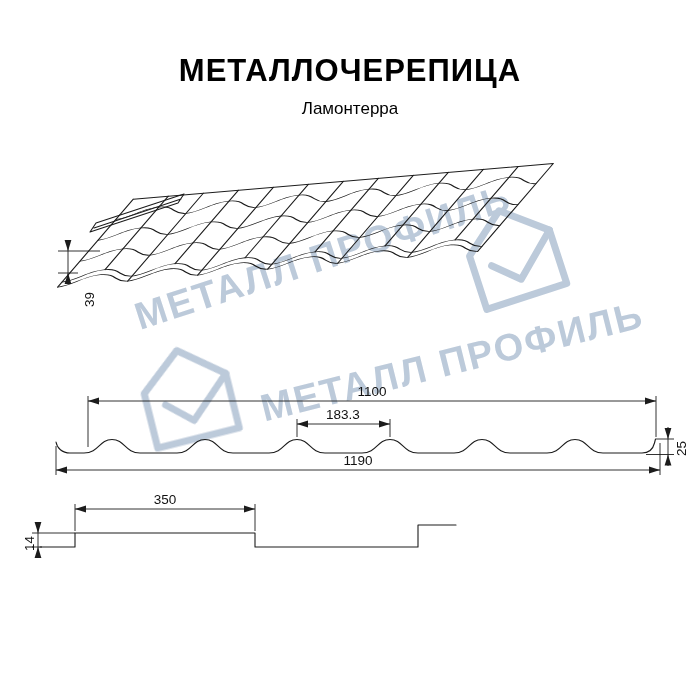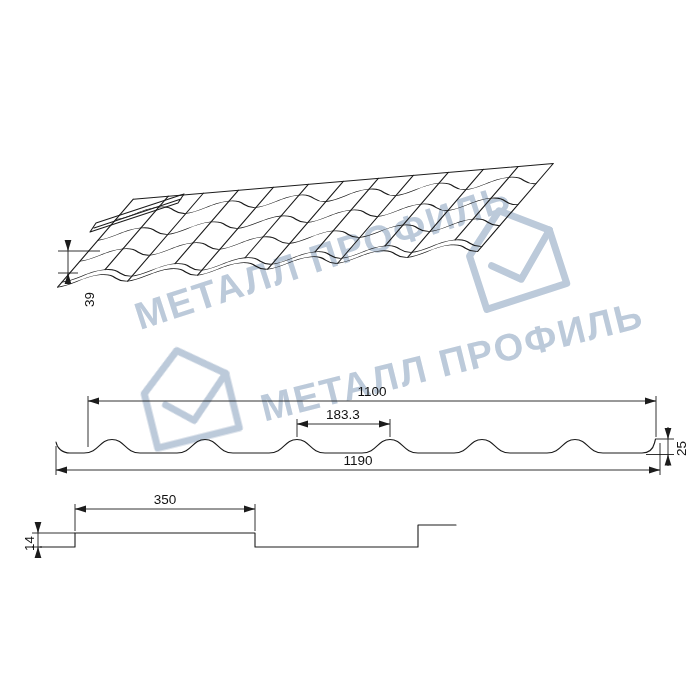--- a/index.html
+++ b/index.html
@@ -16,20 +16,22 @@
   .p3d use,.p3d path{vector-effect:non-scaling-stroke;}
   .wmtext{font-size:38px;font-weight:bold;letter-spacing:2px;fill:#b5c4d6;
           font-family:"Liberation Sans",sans-serif;}
   .wmlogo{fill:none;stroke:#b5c4d6;stroke-width:7;stroke-linejoin:round;stroke-linecap:round;}
 </style>
 </head>
 <body>
 
 <div class="page">
 
+  <div class="title">МЕТАЛЛОЧЕРЕПИЦА</div>
+  <div class="subtitle">Ламонтерра</div>
 
   <svg class="canvas" width="700" height="700" viewBox="0 0 700 700">
 
     <defs>
       <marker id="arr" markerWidth="14" markerHeight="10" refX="12" refY="5" orient="auto-start-reverse" markerUnits="userSpaceOnUse">
         <path d="M12,5 L1,1.6 L1,8.4 Z" fill="#1c1c1c"></path>
       </marker>
       <path id="wrow" d="M0,0 C14,0 18,13 35,13 C52,13 56,0 70,0 C84,0 88,13 105,13 C122,13 126,0 140,0 C154,0 158,13 175,13 C192,13 196,0 210,0 C224,0 228,13 245,13 C262,13 266,0 280,0 C294,0 298,13 315,13 C332,13 336,0 350,0 C364,0 368,13 385,13 C402,13 406,0 420,0"></path>
       <g id="mplogo">
         <path class="wmlogo" d="M8,40 L50,6 L92,40 L92,96 L8,96 Z"></path>

